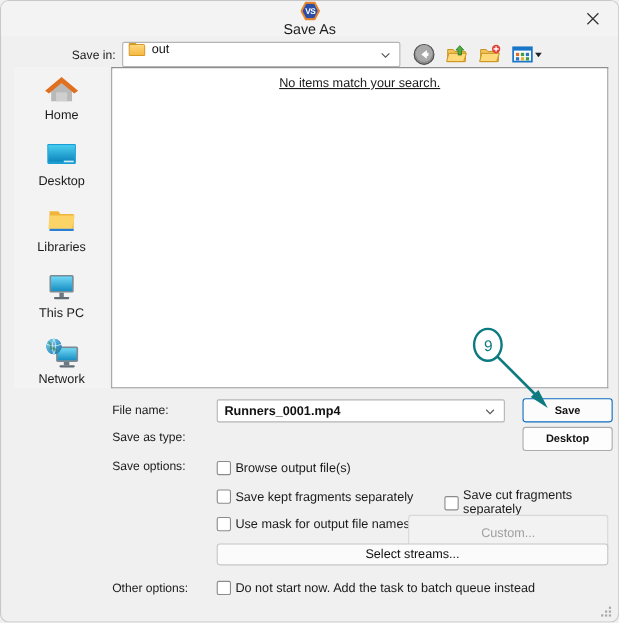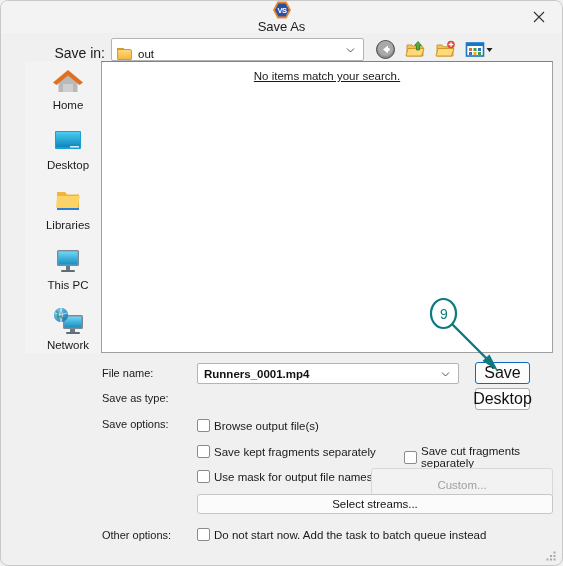--- a/index.html
+++ b/index.html
@@ -51,26 +51,26 @@
   .close-btn{
     position:absolute;right:0;top:0;width:46px;height:32px;
     display:flex;align-items:center;justify-content:center;
     cursor:default;
   }
   .close-btn svg{display:block;}
 
   
   .savein-label{
     position:absolute;left:46px;top:44px;width:58px;
-    text-align:right;font-size:14px;color:#1a1a1a;
+    text-align:right;font-size:11px;color:#1a1a1a;
   }
   .savein-combo{
     position:absolute;left:110px;top:37px;width:253px;height:23px;
     background:#fff;border:1px solid #b4b4b4;border-radius:2px;
-    box-sizing:border-box;display:flex;align-items:flex-end;
+    box-sizing:border-box;display:flex;align-items:flex-start;
   }
   .folder-ico{
     width:15px;height:12px;margin-left:5px;margin-right:6px;flex:none;position:relative;
   }
   .folder-ico .back{
     position:absolute;left:0;top:1px;width:15px;height:11px;
     background:linear-gradient(#ffd77a,#f5b942);
     border:1px solid #d69b26;border-radius:1px 2px 1px 1px;box-sizing:border-box;
   }
   .folder-ico .tab{
@@ -84,21 +84,21 @@
     width:9px;height:9px;
   }
   .chev svg{display:block;}
 
   
   .tbar{position:absolute;top:38px;left:374px;display:flex;align-items:center;gap:9px;}
   .tbtn{width:21px;height:21px;position:relative;display:block;}
 
   
   .places{
-    position:absolute;left:24px;top:60px;width:86px;height:292px;
+    position:absolute;left:12px;top:60px;width:86px;height:292px;
     background:#f3f3f3;
   }
   .place{
     width:86px;height:58px;margin-bottom:2px;
     display:flex;flex-direction:column;align-items:center;justify-content:flex-start;
     padding-top:4px;box-sizing:border-box;
   }
   .place .glyph{width:36px;height:32px;position:relative;margin-bottom:2px;}
   .place .plabel{font-size:11.5px;color:#1a1a1a;}
 
@@ -125,25 +125,25 @@
     background:#fff;border:1px solid #b4b4b4;border-radius:2px;
     box-sizing:border-box;display:flex;align-items:center;
     font-size:11.5px;color:#111;
   }
   .inputbox span.val{margin-left:6px;}
   .fname-box{top:362px;font-weight:bold;}
   .ftype-box{top:387px;}
 
   
   .btn{
-    position:absolute;width:55px;height:22px;
+    position:absolute;width:82px;height:22px;
     background:#fdfdfd;border:1px solid #ababab;border-radius:3px;
-    font-size:16px;color:#111;
+    font-size:10px;color:#111;
     display:flex;align-items:center;justify-content:center;
-    box-sizing:border-box;cursor:default;
+    box-sizing:border-box;cursor:default;font-weight:bold;
   }
   .btn-save{left:474px;top:361px;border:1.5px solid #0c6bbd;background:#fcfcfc;}
   .btn-cancel{left:474px;top:387px;}
 
   .btn-wide{
     position:absolute;
     background:#fbfbfb;border:1px solid #c6c6c6;border-radius:3px;
     font-size:11.5px;color:#111;
     display:flex;align-items:center;justify-content:center;
     box-sizing:border-box;cursor:default;

